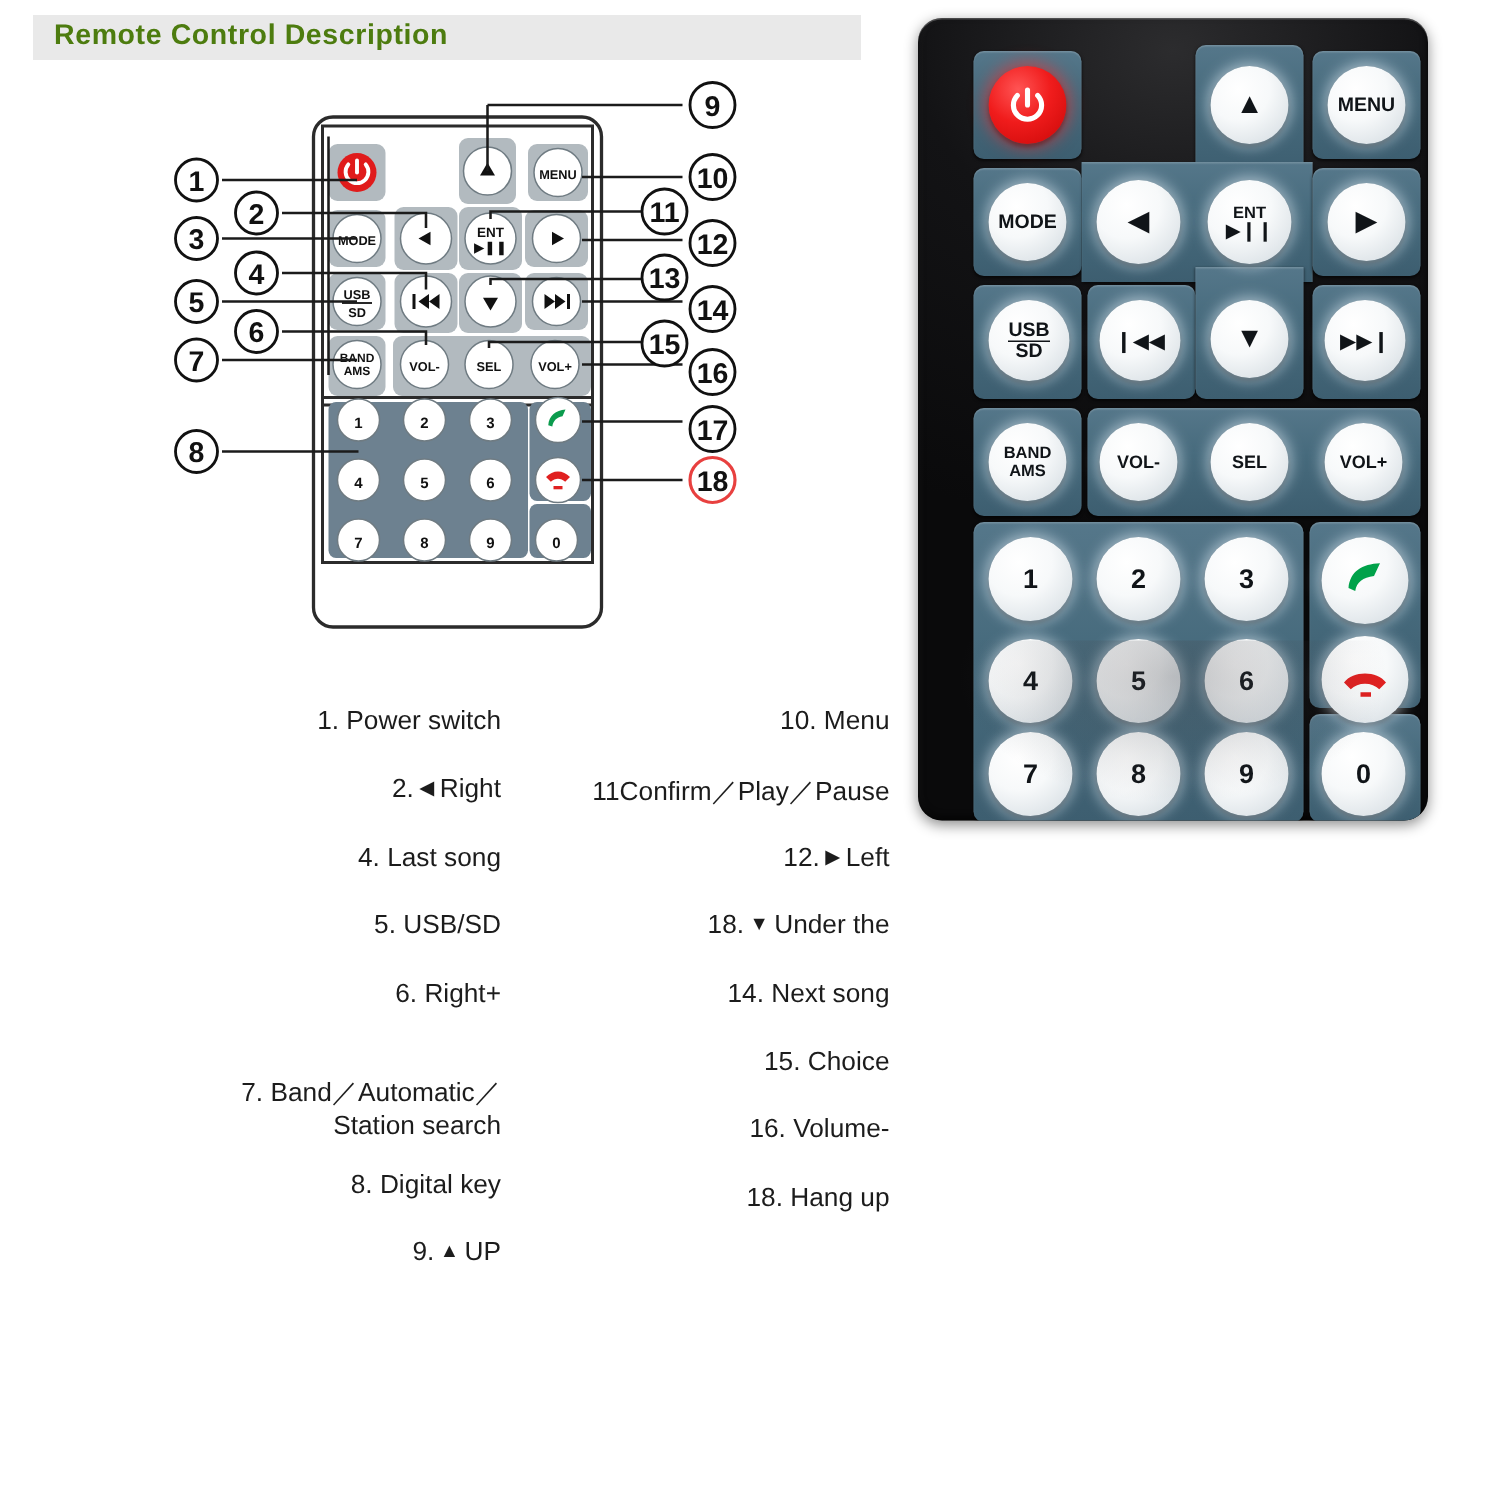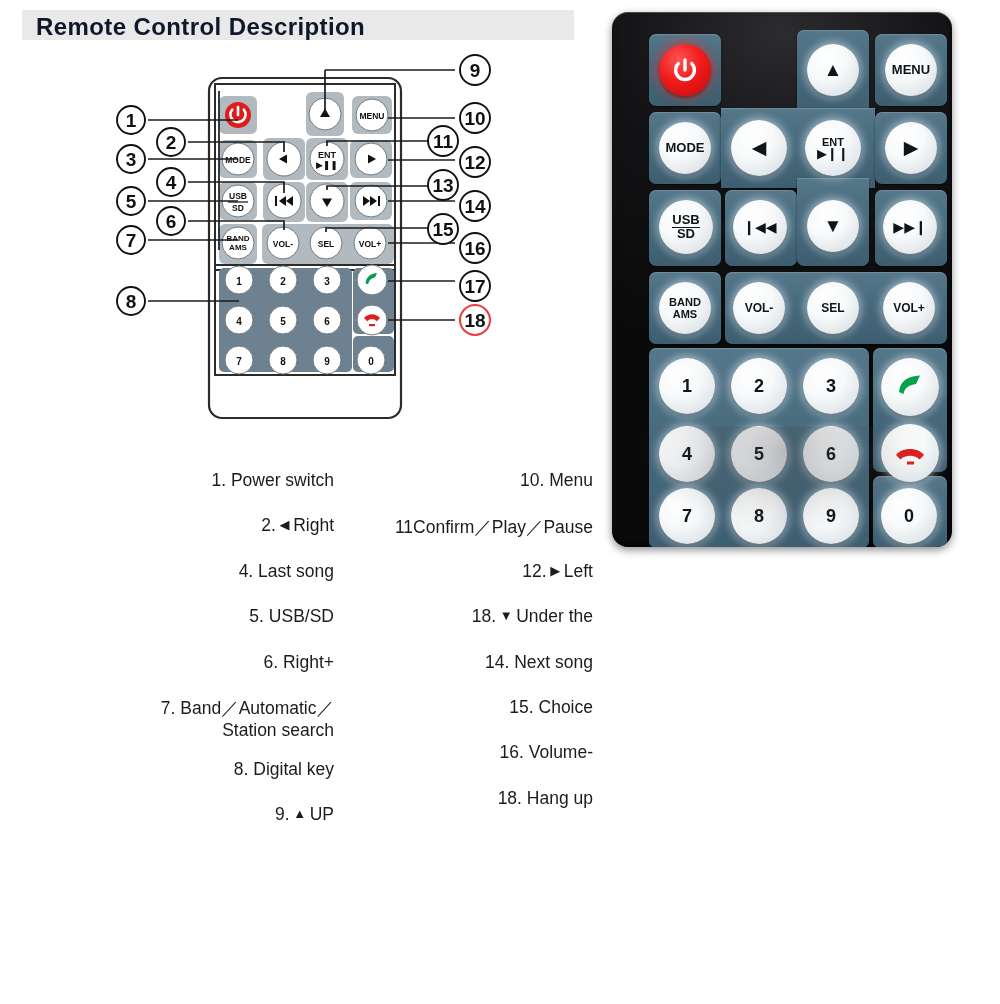--- a/index.html
+++ b/index.html
@@ -10,21 +10,21 @@
     -webkit-font-smoothing:antialiased;
   }
 
   
   #title-bar{
     position:absolute;left:22px;top:10px;width:552px;height:30px;
     background:#e9e9e9;
   }
   #title-bar .title-text{
     position:absolute;left:14px;top:3px;
-    font-size:24px;font-weight:bold;color:#0f172a;letter-spacing:.4px;
+    font-size:19px;font-weight:bold;color:#4d7c0f;letter-spacing:.4px;
     font-family:"Liberation Sans","DejaVu Sans",sans-serif;
   }
 
   
   #diagram{position:absolute;left:0;top:0;width:600px;height:460px;}
   #diagram svg{display:block;}
 
   
   #photo-remote{
     position:absolute;left:612px;top:12px;width:340px;height:535px;
@@ -74,21 +74,21 @@
   .desc-col{position:absolute;top:0;text-align:right;}
   #col-left{left:74px;width:260px;}
   #col-right{left:331px;width:262px;}
   .desc-item{
     font-size:17.5px;color:#1c1c1c;margin-bottom:0;
     font-family:"Liberation Sans","DejaVu Sans",sans-serif;
     white-space:pre-wrap;
   }
   #col-left .desc-item{height:45.4px;}
   #col-right .desc-item{height:45.4px;}
-  #col-left .desc-item.two-line{height:62px;line-height:22px;}
+  #col-left .desc-item.two-line{height:62px;line-height:22px;margin-top:20px;}
   .desc-item .ln2{display:block;padding-left:22px;}
 </style>
 </head>
 <body>
 
 <div id="title-bar">
   <div class="title-text">Remote Control Description</div>
 </div>
 
 <div id="diagram">

